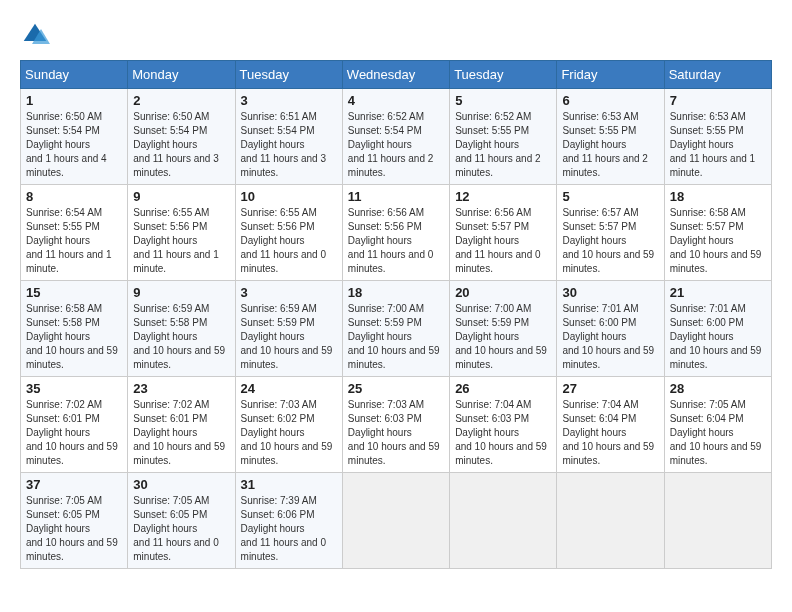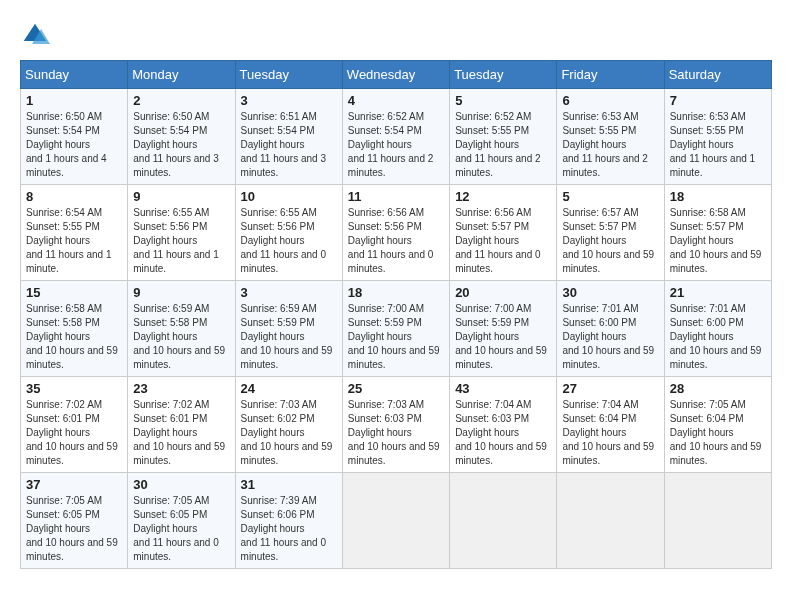--- a/index.html
+++ b/index.html
@@ -349,21 +349,21 @@
         <td>
           <span class="day-num">25</span>
           <div class="day-info">
             <span>Sunrise: 7:03 AM</span><br>
             <span>Sunset: 6:03 PM</span><br>
             <span>Daylight hours</span><br>
             <span>and 10 hours and 59 minutes.</span>
           </div>
         </td>
         <td>
-          <span class="day-num">43</span>
+          <span class="day-num">26</span>
           <div class="day-info">
             <span>Sunrise: 7:04 AM</span><br>
             <span>Sunset: 6:03 PM</span><br>
             <span>Daylight hours</span><br>
             <span>and 10 hours and 59 minutes.</span>
           </div>
         </td>
         <td>
           <span class="day-num">27</span>
           <div class="day-info">

